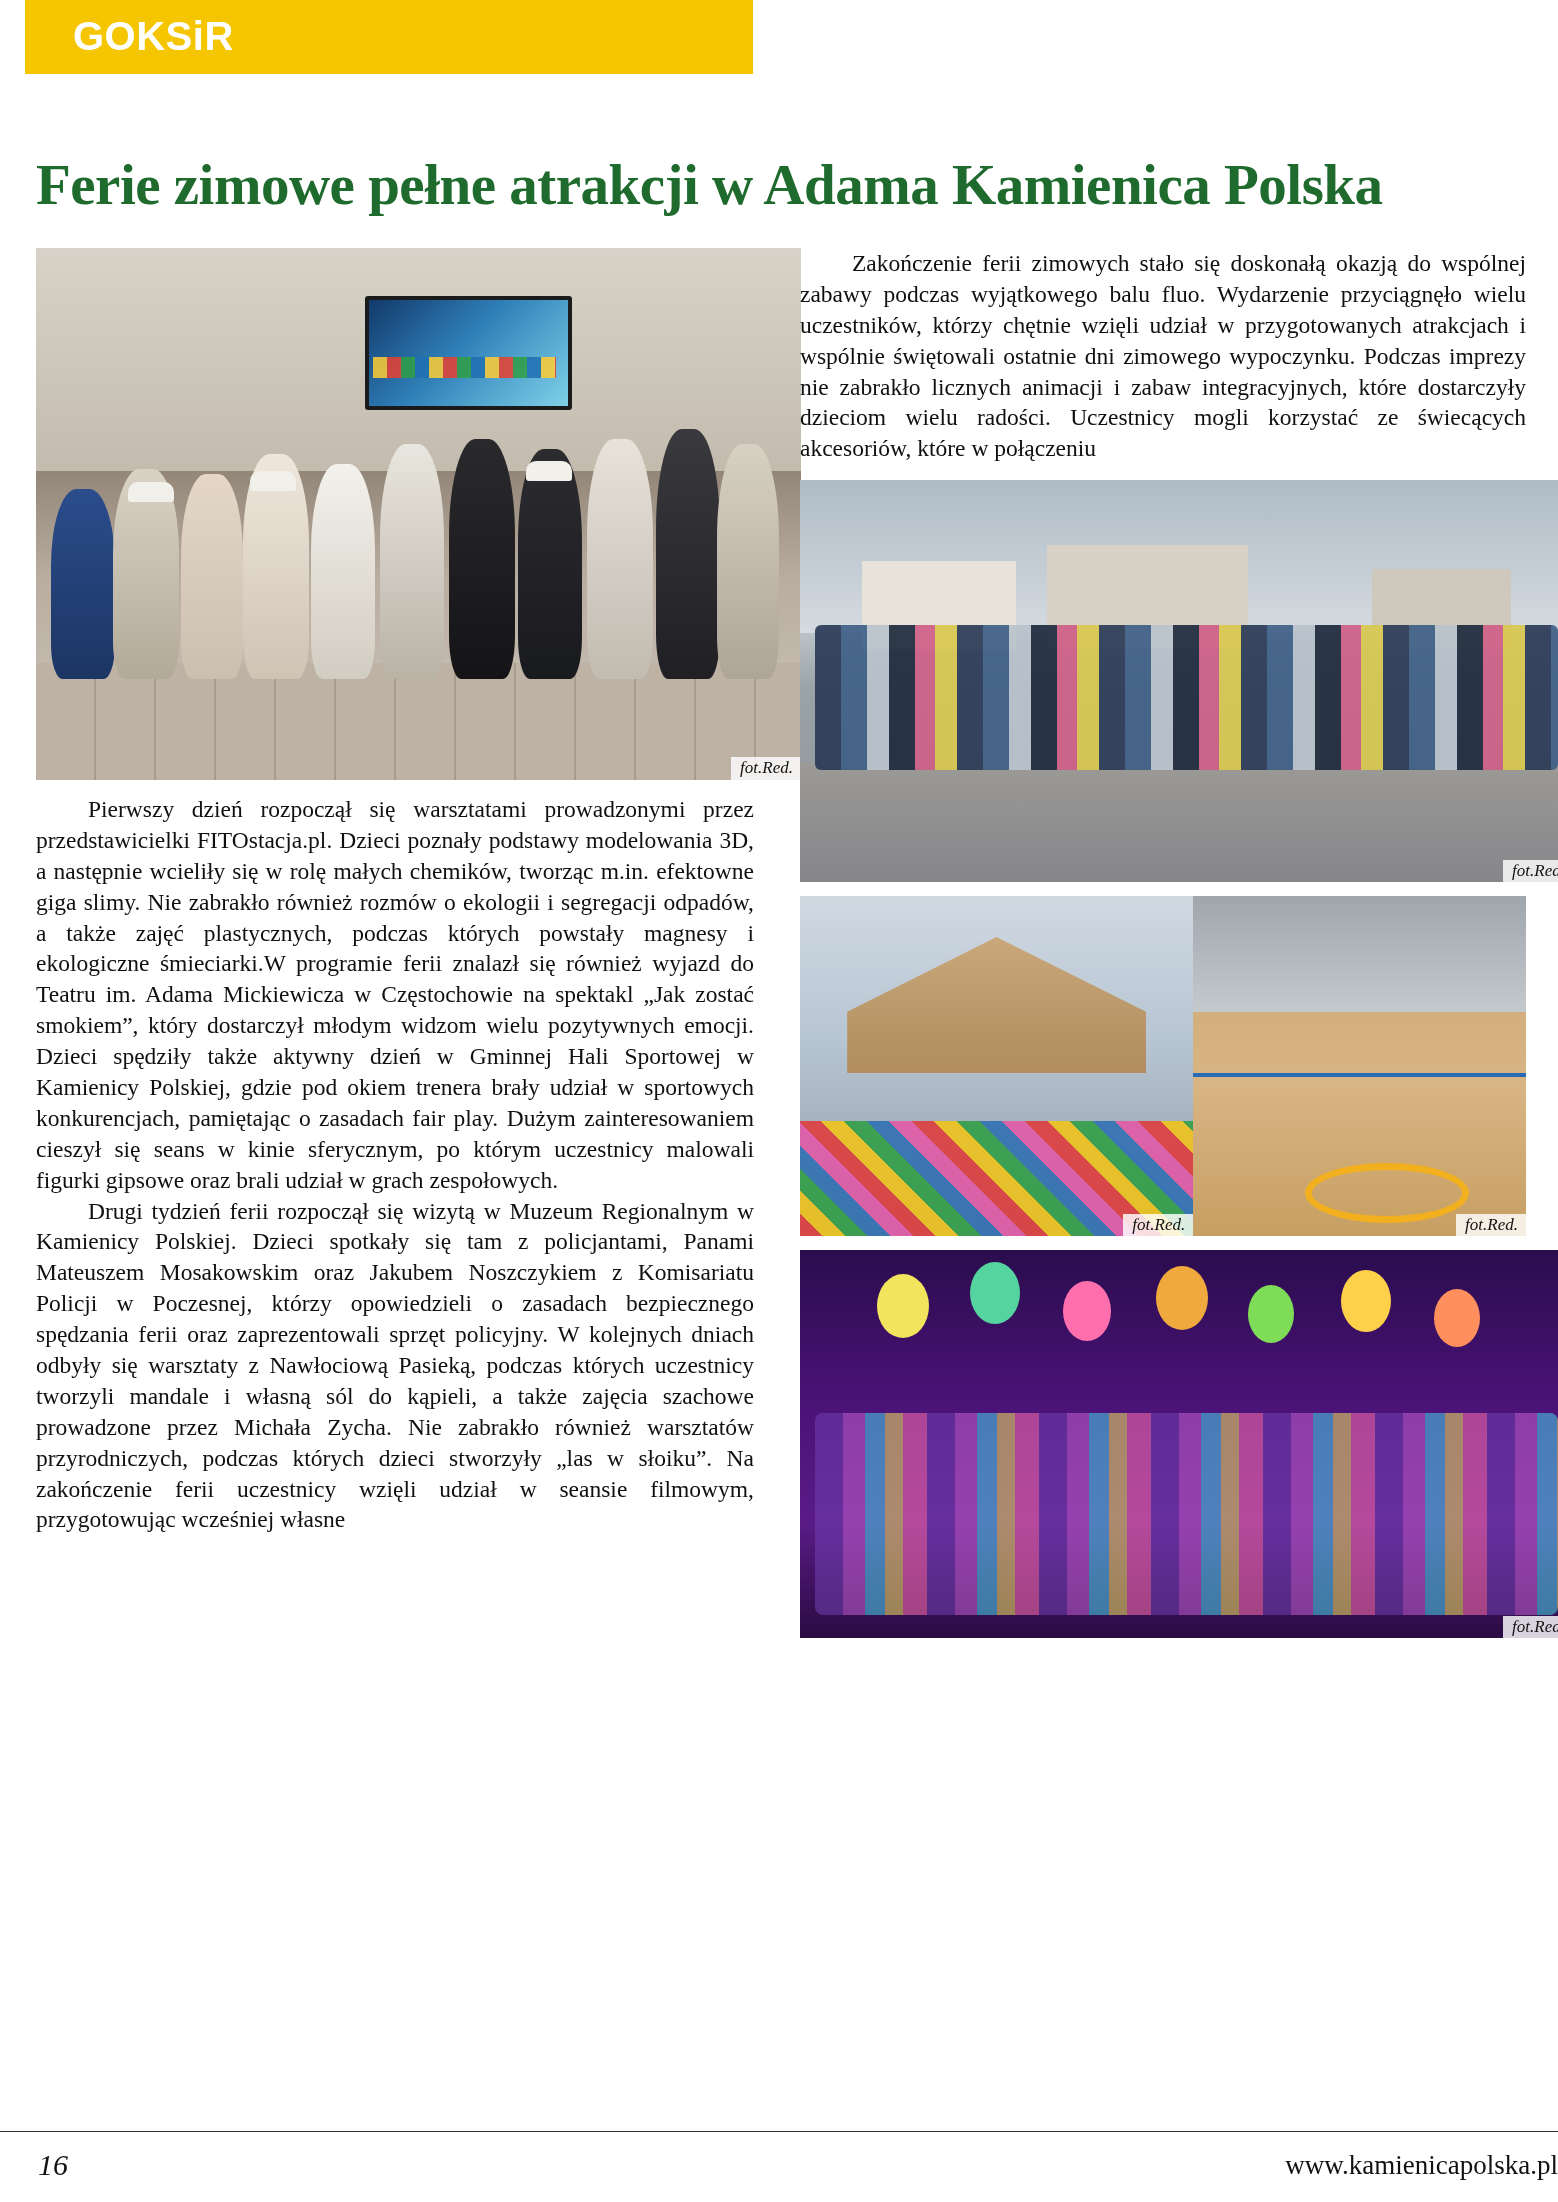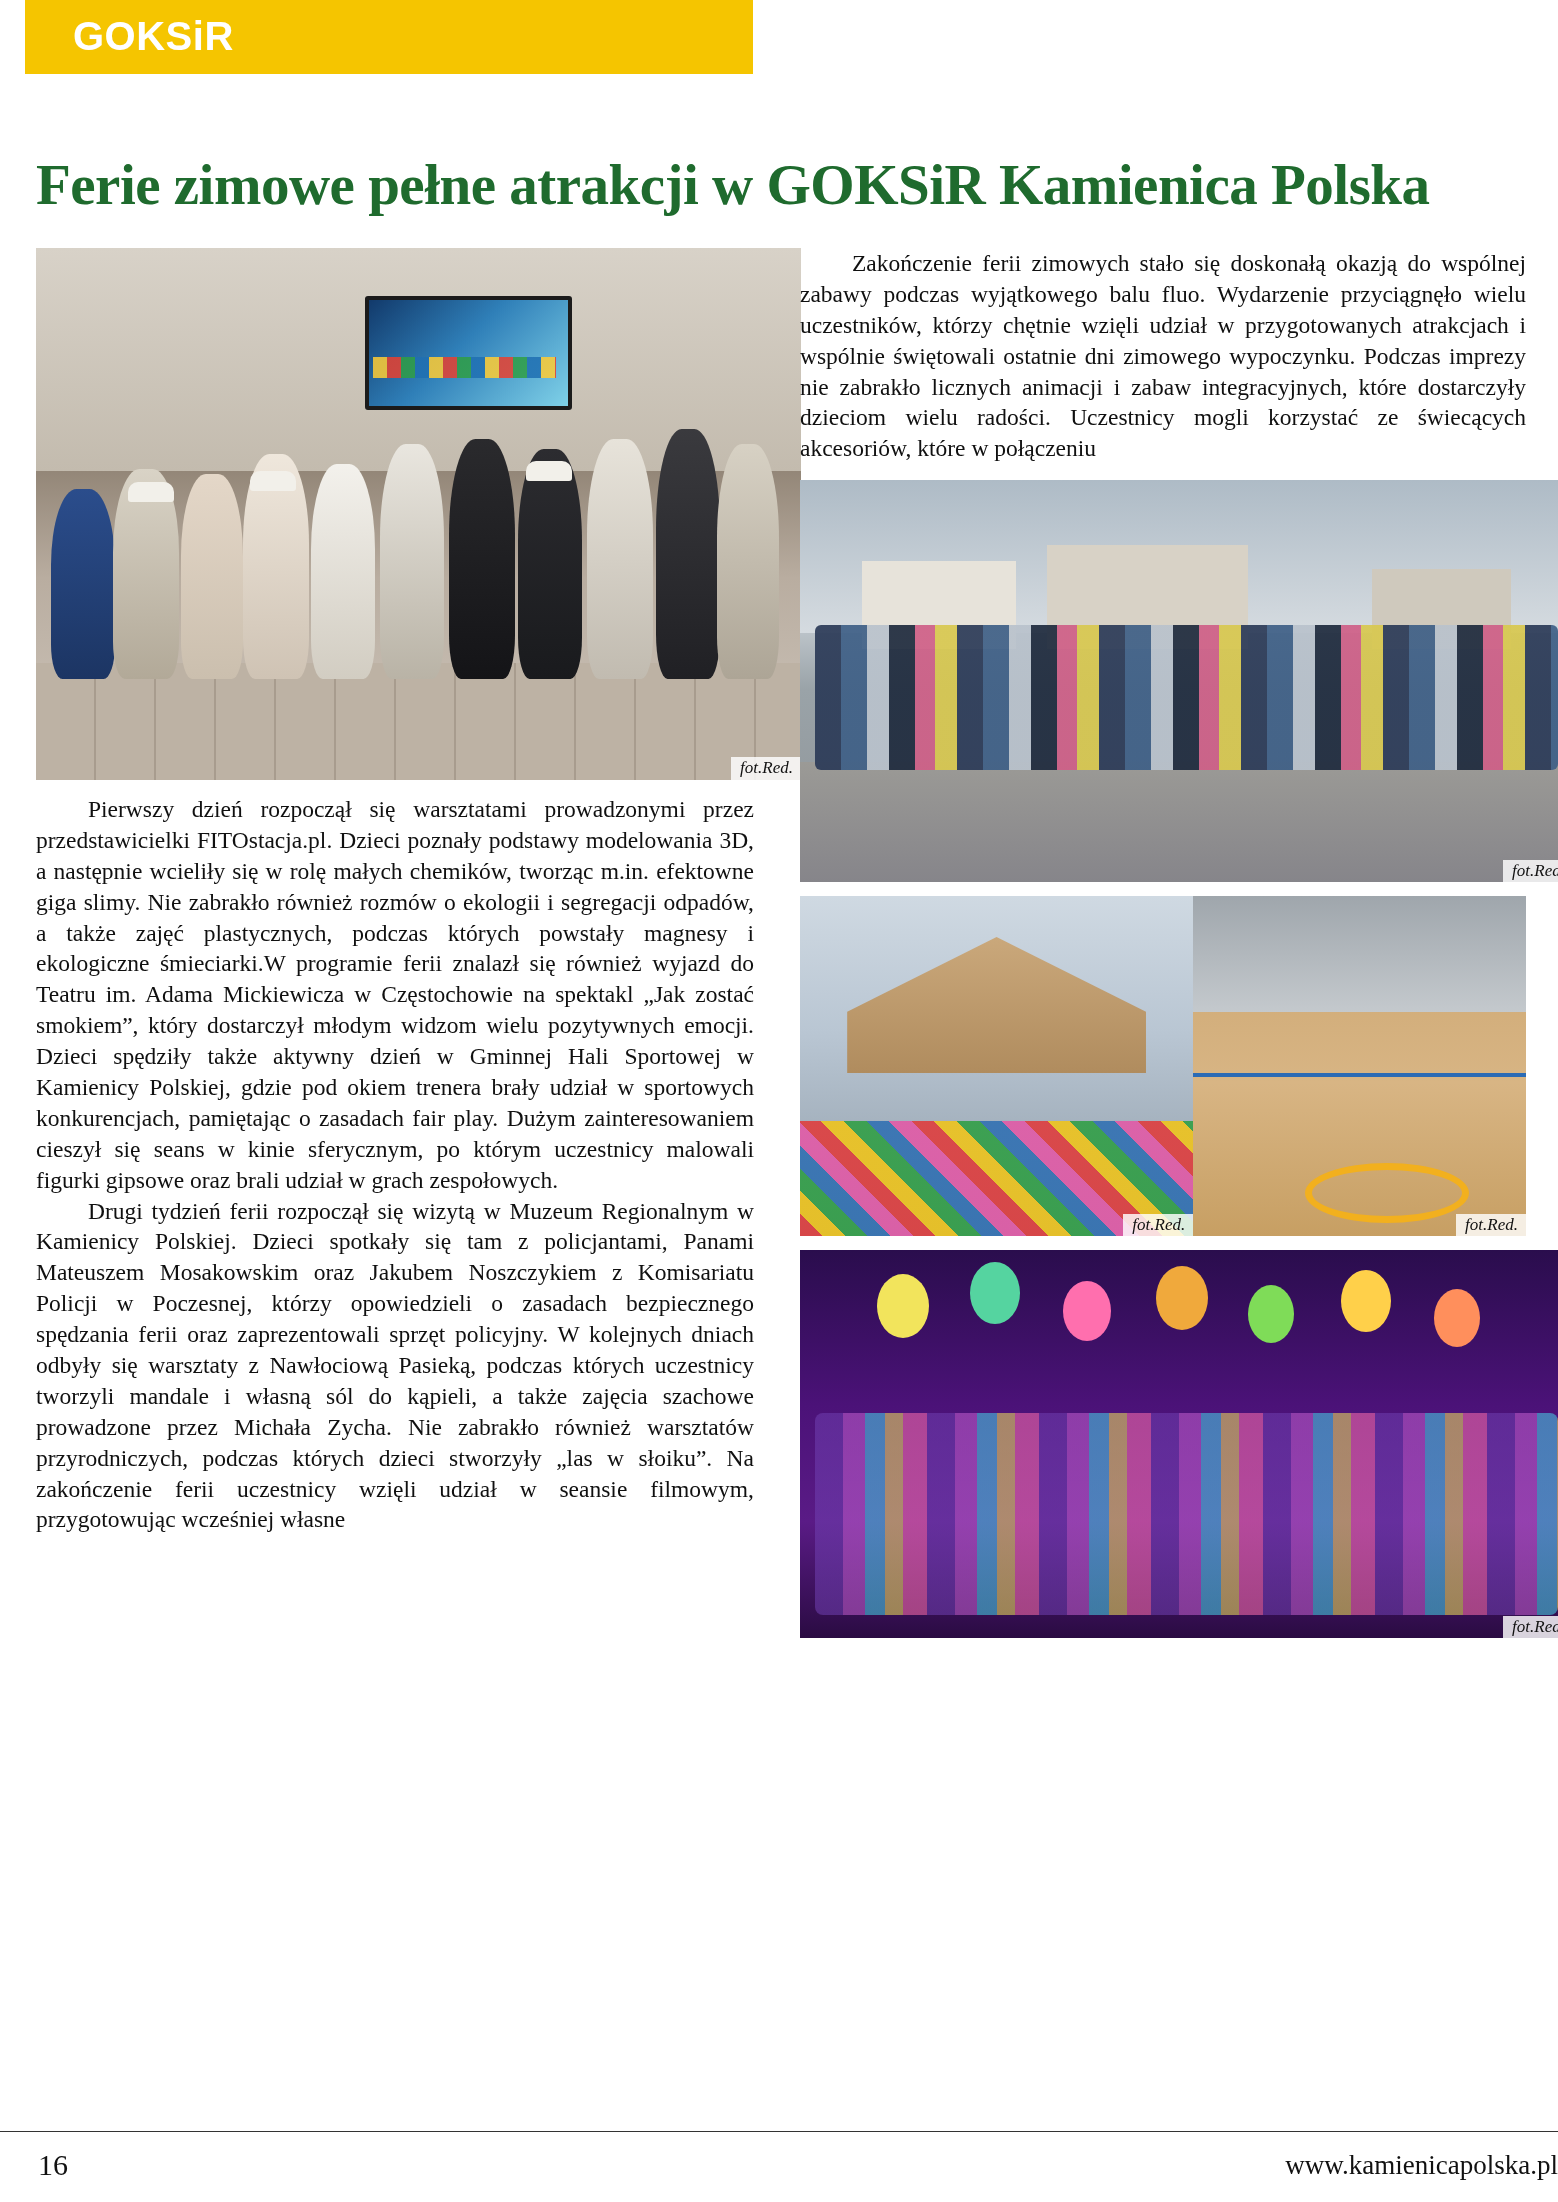--- a/index.html
+++ b/index.html
@@ -203,40 +203,41 @@
     height: 70px;
     border-top: 1px solid #333;
   }
   .footer-page {
     position: absolute;
     left: 38px;
     top: 16px;
     font-family: "Liberation Serif", serif;
     font-size: 30px;
     color: #111;
+    font-style: italic;
   }
   .footer-url {
     position: absolute;
     left: 0;
     top: 18px;
     width: 1558px;
     text-align: right;
     font-family: "Liberation Serif", serif;
     font-size: 27px;
     color: #111;
   }
 </style>
 </head>
 <body>
 
 <div class="masthead">
   <div class="masthead-label">GOKSiR</div>
 </div>
 
-<h1 class="headline">Ferie zimowe pełne atrakcji w GOKSiR Kamienica Polska</h1>
+<h1 class="headline">Ferie zimowe pełne atrakcji w Adama Kamienica Polska</h1>
 
 <div class="col-left">
 
   <div class="photo" id="photo-kids-3d">
     <div class="wall"></div>
     <div class="tv"></div>
     <div class="tvicons"></div>
     <div class="floor"></div>
 
     <div class="kid" style="left:2%;width:64px;height:190px;background:linear-gradient(180deg,#2b4d8c,#1c3563);"></div>

